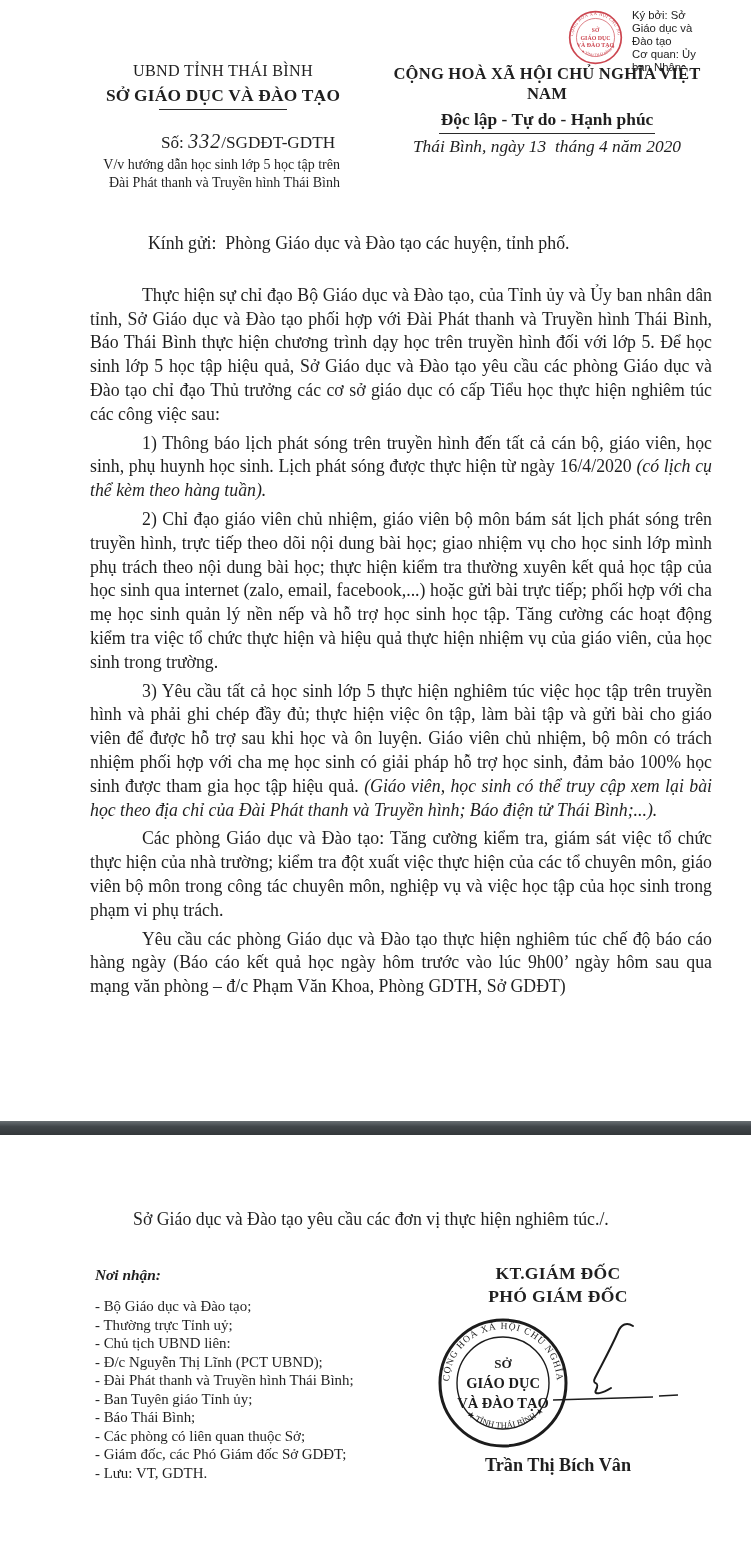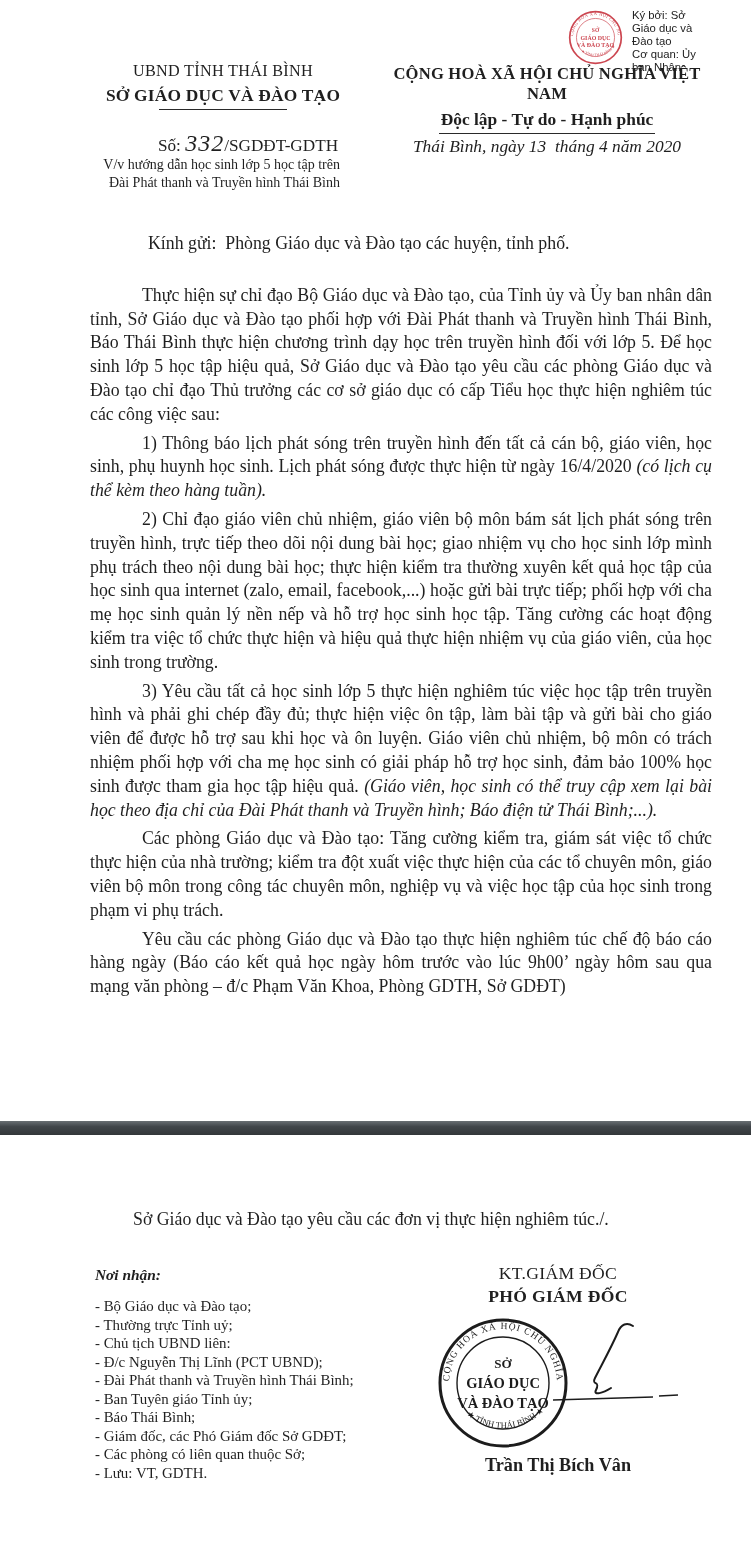--- a/index.html
+++ b/index.html
@@ -18,21 +18,21 @@
     font-size:11.3px; line-height:12.9px; color:#222; }
   
   .hleft { position:absolute; top:62px; left:62px; width:322px; text-align:center; }
   .hleft-1 { font-size:16.2px; letter-spacing:.3px; }
   .hleft-2 { font-size:17.4px; font-weight:bold; margin-top:4px; letter-spacing:.2px; }
   .rule { display:block; border-bottom:1.4px solid #2a2a2a; margin:3px auto 0; }
   .rule-left { width:128px; }
   .rule-right { width:216px; }
   .so-line { position:absolute; top:130px; left:62px; width:322px; text-align:center;
     font-size:17.2px; padding-left:50px; white-space:pre; }
-  .so-number { font-style:italic; font-size:24px; letter-spacing:1px; }
+  .so-number { font-style:italic; font-size:20px; letter-spacing:1px; }
   .vv { position:absolute; top:156px; left:62px; width:322px; text-align:right;
     font-size:14px; line-height:18px; padding-right:44px; }
   .hright { position:absolute; top:64px; left:382px; width:330px; text-align:center; }
   .hright-1 { font-size:16.6px; font-weight:bold; letter-spacing:.2px; }
   .hright-2 { font-size:17.4px; font-weight:bold; margin-top:5px; }
   .date-line { position:absolute; top:136px; left:382px; width:330px; text-align:center;
     font-style:italic; font-size:17.4px; white-space:pre; }
   
   .body-col { position:absolute; top:232px; left:90px; width:622px;
     font-size:17.8px; line-height:23.8px; }
@@ -42,21 +42,21 @@
   
   .page-sep { position:absolute; top:1121px; left:0; width:751px; height:14px;
     background:linear-gradient(180deg,#696f73 0%,#41464a 40%,#333739 100%); }
   
   .closing { position:absolute; top:1209px; left:90px; width:622px;
     font-size:17.8px; text-indent:43px; }
   .noi-nhan { position:absolute; top:1266px; left:95px; width:320px; }
   .noi-nhan-title { font-weight:bold; font-style:italic; font-size:15.4px; margin-bottom:13px; }
   .recipient { font-size:14.9px; line-height:18.5px; }
   .sig-block { position:absolute; top:1263px; left:420px; width:276px; text-align:center; }
-  .sig-kt { font-weight:normal; font-size:17.6px; letter-spacing:.3px;text-align:center; }
+  .sig-kt { font-weight:bold; font-size:17.6px; letter-spacing:.3px;text-align:center; }
   .sig-pos { font-weight:bold; font-size:17.6px; margin-top:2px; letter-spacing:.3px; }
   .round-stamp { position:absolute; top:1316px; left:436px; width:134px; height:134px; }
   .sig-scribble { position:absolute; top:1320px; left:545px; width:140px; height:85px; }
   .sig-name { position:absolute; top:1455px; left:420px; width:276px; text-align:center;
     font-weight:bold; font-size:18.2px; }
   svg text { font-family:"Liberation Serif","DejaVu Serif",serif; }
 </style>
 </head>
 <body>
 
@@ -123,22 +123,22 @@
 
   <div class="noi-nhan">
     <div class="noi-nhan-title">Nơi nhận:</div>
     <div class="recipient">- Bộ Giáo dục và Đào tạo;</div>
     <div class="recipient">- Thường trực Tỉnh uỷ;</div>
     <div class="recipient">- Chủ tịch UBND liên:</div>
     <div class="recipient">- Đ/c Nguyễn Thị Lĩnh (PCT UBND);</div>
     <div class="recipient">- Đài Phát thanh và Truyền hình Thái Bình;</div>
     <div class="recipient">- Ban Tuyên giáo Tỉnh ủy;</div>
     <div class="recipient">- Báo Thái Bình;</div>
+    <div class="recipient">- Các phòng có liên quan thuộc Sở;</div>
     <div class="recipient">- Giám đốc, các Phó Giám đốc Sở GDĐT;</div>
-    <div class="recipient">- Các phòng có liên quan thuộc Sở;</div>
     <div class="recipient">- Lưu: VT, GDTH.</div>
   </div>
 
   <div class="sig-block">
     <div class="sig-kt">KT.GIÁM ĐỐC</div>
     <div class="sig-pos">PHÓ GIÁM ĐỐC</div>
   </div>
 
   <svg class="round-stamp" viewBox="0 0 134 134">
     <circle cx="67" cy="67" r="63" fill="none" stroke="#1c1c1c" stroke-width="3"></circle>

